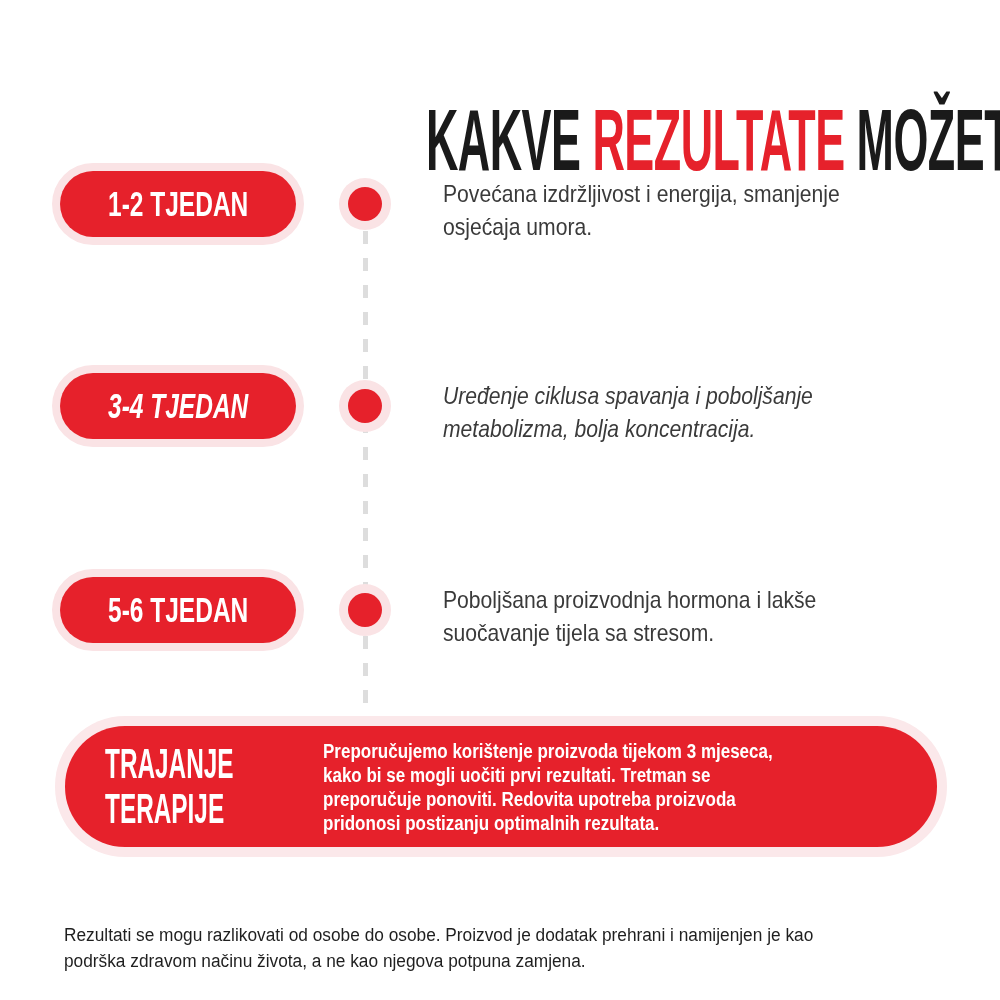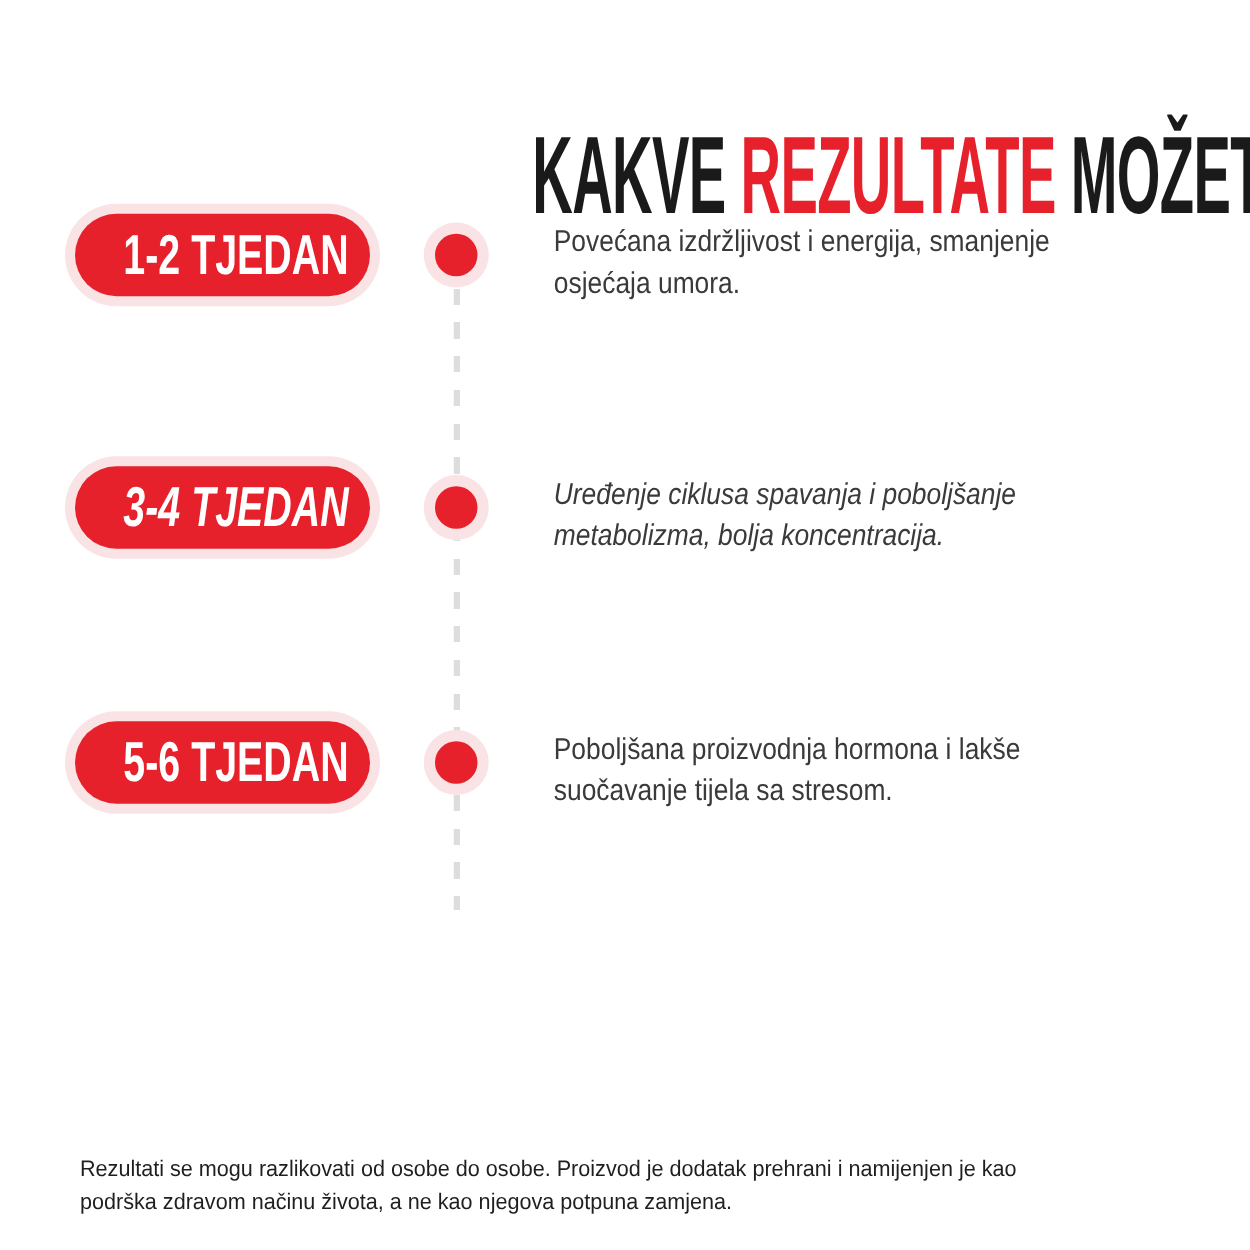--- a/index.html
+++ b/index.html
@@ -39,23 +39,24 @@
   .row2 { top: 373px; font-style: italic; }
   .row3 { top: 577px; }
 
   .pill {
     position: absolute;
     left: 60px; top: 0;
     width: 236px; height: 66px;
     background: #e6212b;
     border-radius: 33px;
     box-shadow: 0 0 0 8px #fae3e5;
+    text-align: center;
     line-height: 66px;
     color: #ffffff;
-    font-size: 45px;
+    font-size: 35px;
     font-weight: 800;
     white-space: nowrap;
   }
   .pill-inner {
     display: inline-block;
     transform: scaleX(0.70);
     transform-origin: center;
   }
 
   .dash-line {
@@ -166,17 +167,25 @@
 
   <div class="trow row3">
     <div class="pill">
       <span class="pill-inner">5-6 TJEDAN</span>
     </div>
     <div class="dot"></div>
     <div class="desc">Poboljšana proizvodnja hormona i lakše
 suočavanje tijela sa stresom.</div>
   </div>
 
+  <div class="duration-box">
+    <div class="duration-label">TRAJANJE
+TERAPIJE</div>
+    <div class="duration-text">Preporučujemo korištenje proizvoda tijekom 3 mjeseca,
+kako bi se mogli uočiti prvi rezultati. Tretman se
+preporučuje ponoviti. Redovita upotreba proizvoda
+pridonosi postizanju optimalnih rezultata.</div>
+  </div>
 
   <div class="disclaimer">Rezultati se mogu razlikovati od osobe do osobe. Proizvod je dodatak prehrani i namijenjen je kao
 podrška zdravom načinu života, a ne kao njegova potpuna zamjena.</div>
 
 </div>
 
 </body></html>

